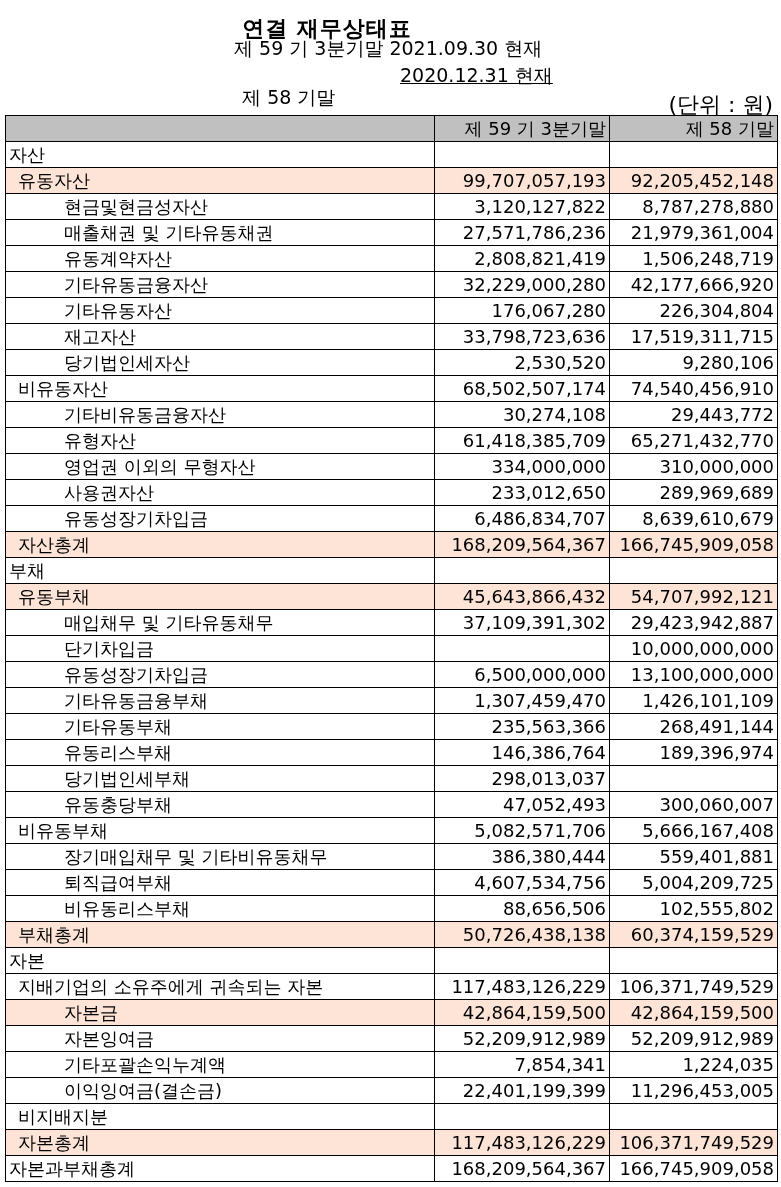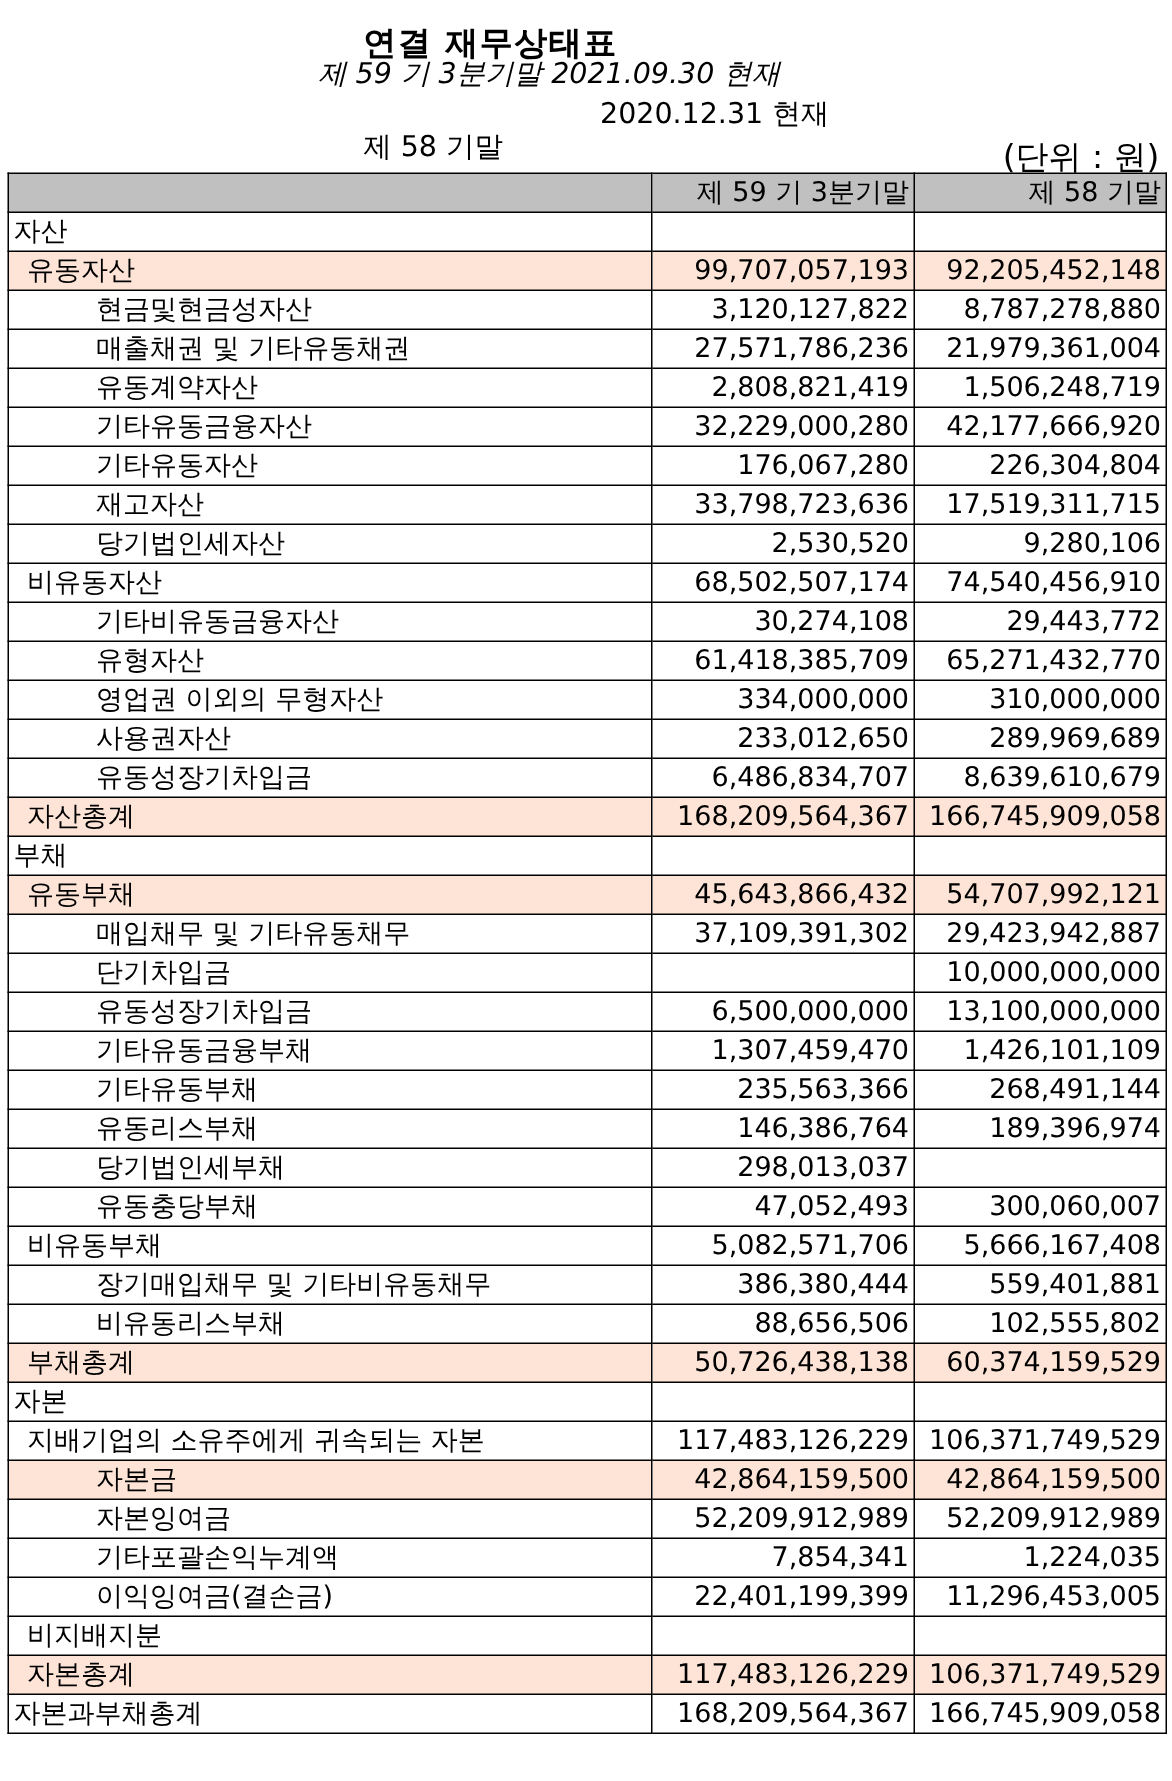--- a/index.html
+++ b/index.html
@@ -8,23 +8,23 @@
     font-family: "DejaVu Sans", "Liberation Sans", sans-serif;
     color: #000;
   }
   .title {
     position: absolute; left: 0; width: 654px; top: 14px; text-align: center;
     font-size: 22px; font-weight: bold; letter-spacing: 1px;
   }
   .sub {
     position: absolute; font-size: 19px; white-space: pre;
   }
-  .sub1 { left: 212px; top: 36px; font-style: italic; }
+  .sub1 { left: 234px; top: 36px; }
   .sub2 { left: 230px; top: 63px; }
-  .sub2 .date { position: absolute; left: 170px; top: 0; }
+  .sub2 .date { position: absolute; left: 170px; top: 0; text-decoration: underline; }
   .unit {
     position: absolute; right: 8px; top: 90px; font-size: 22px;
   }
   table {
     position: absolute; left: 5px; top: 115px;
     border-collapse: collapse; table-layout: fixed;
     width: 772px; font-size: 18px;
   }
   col.c0 { width: 429px; }
   col.c1 { width: 175px; }
@@ -201,20 +201,25 @@
         <td class="l1">비유동부채</td>
         <td class="num">5,082,571,706</td>
         <td class="num">5,666,167,408</td>
       </tr>
       <tr>
         <td class="l2">장기매입채무 및 기타비유동채무</td>
         <td class="num">386,380,444</td>
         <td class="num">559,401,881</td>
       </tr>
       <tr>
+        <td class="l2">퇴직급여부채</td>
+        <td class="num">4,607,534,756</td>
+        <td class="num">5,004,209,725</td>
+      </tr>
+      <tr>
         <td class="l2">비유동리스부채</td>
         <td class="num">88,656,506</td>
         <td class="num">102,555,802</td>
       </tr>
       <tr class="hl">
         <td class="l1">부채총계</td>
         <td class="num">50,726,438,138</td>
         <td class="num">60,374,159,529</td>
       </tr>
       <tr>

